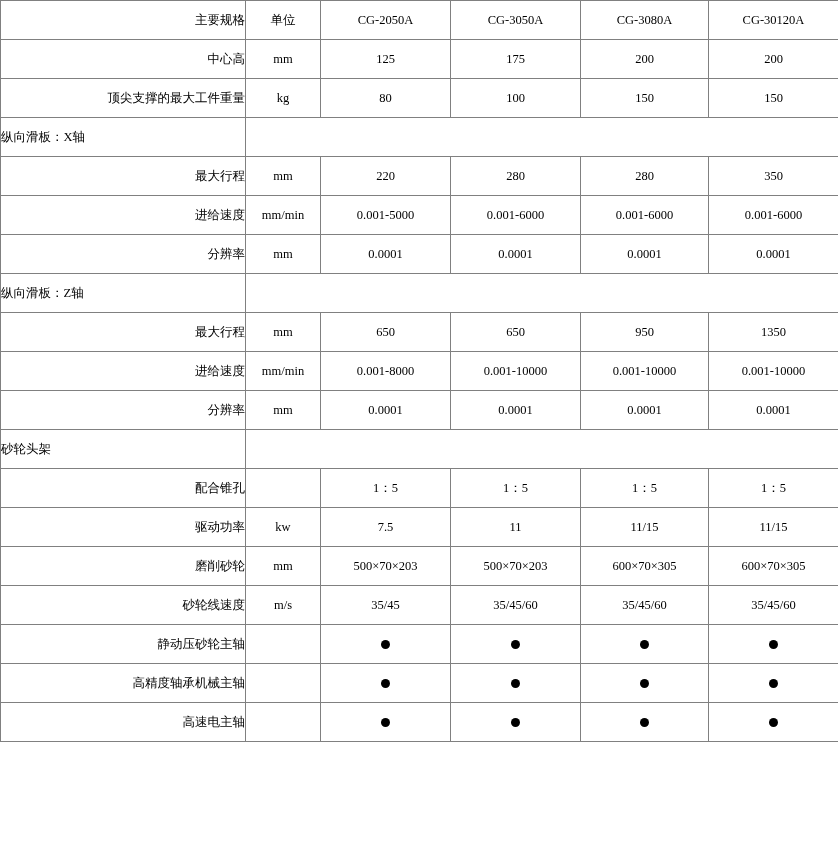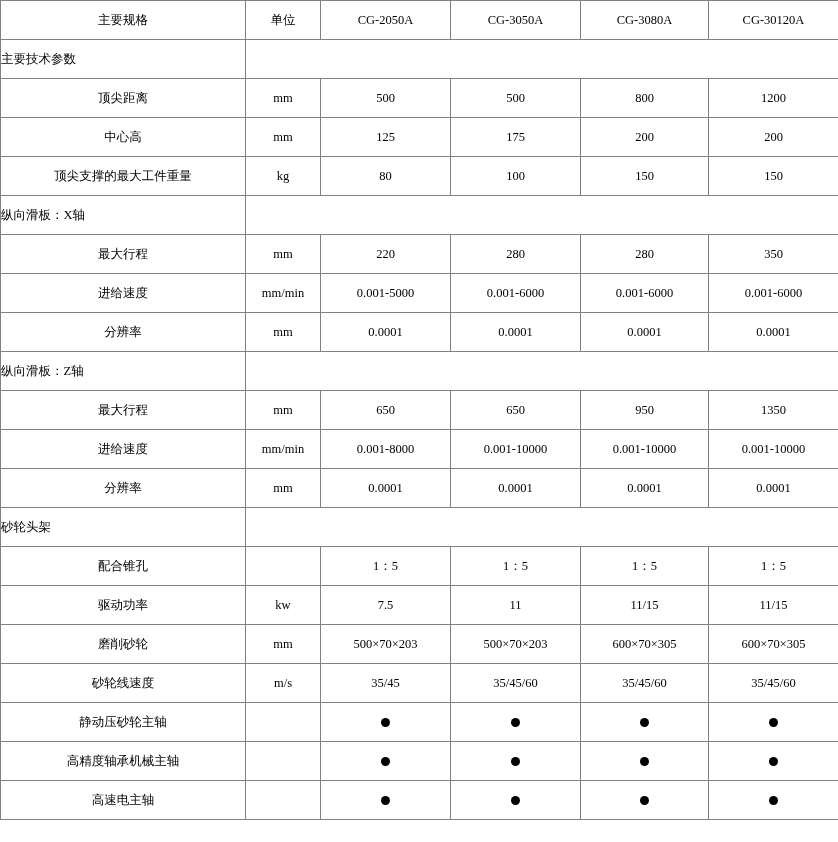--- a/index.html
+++ b/index.html
@@ -20,21 +20,21 @@
   }
   #spec-table td {
     border: 1px solid #808080;
     font-size: 12.5px;
     line-height: 1.2;
     padding: 0;
     height: 38px;
     vertical-align: middle;
   }
   td.label {
-    text-align: center;
+    text-align: right;
     padding-left: 8px;
     border-radius: 15px;
   }
   td.center {
     text-align: center;
   }
   td.section {
     text-align: left;
     padding-left: 8px;
   }
@@ -68,32 +68,20 @@
   <tbody>
       <tr>
         <td class="label">主要规格</td>
         <td class="center">单位</td>
         <td class="center">CG-2050A</td>
         <td class="center">CG-3050A</td>
         <td class="center">CG-3080A</td>
         <td class="center">CG-30120A</td>
       </tr>
       <tr>
-        <td class="section">主要技术参数</td>
-        <td colspan="5" class="center"></td>
-      </tr>
-      <tr>
-        <td class="label">顶尖距离</td>
-        <td class="center">mm</td>
-        <td class="center">500</td>
-        <td class="center">500</td>
-        <td class="center">800</td>
-        <td class="center">1200</td>
-      </tr>
-      <tr>
         <td class="label">中心高</td>
         <td class="center">mm</td>
         <td class="center">125</td>
         <td class="center">175</td>
         <td class="center">200</td>
         <td class="center">200</td>
       </tr>
       <tr>
         <td class="label">顶尖支撑的最大工件重量</td>
         <td class="center">kg</td>

